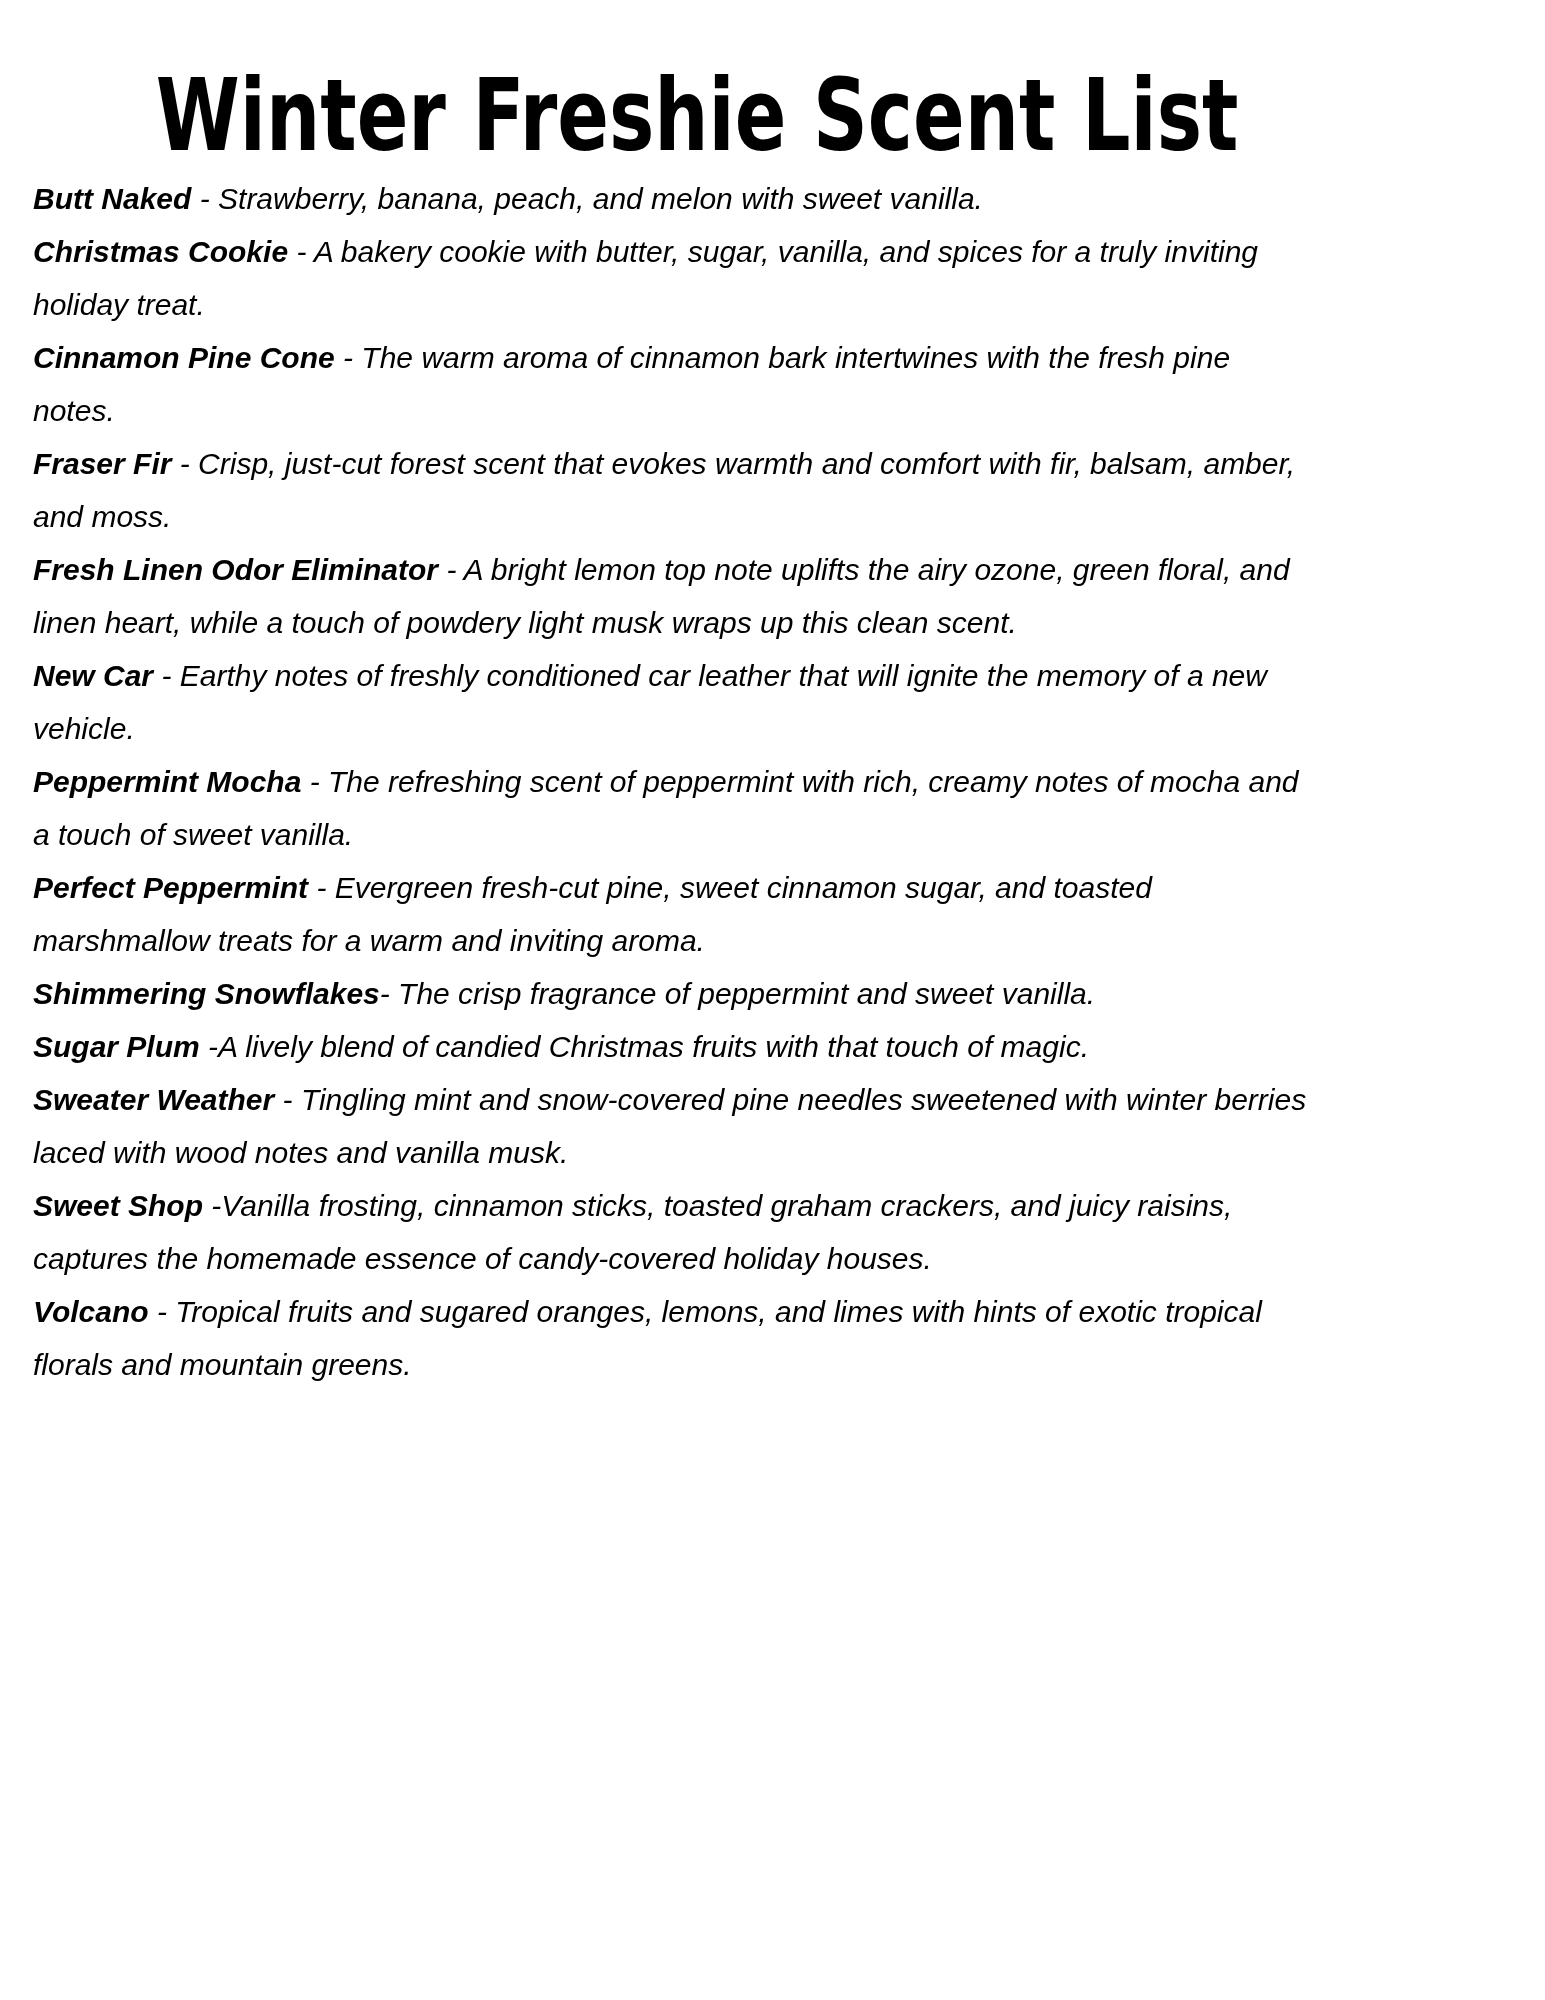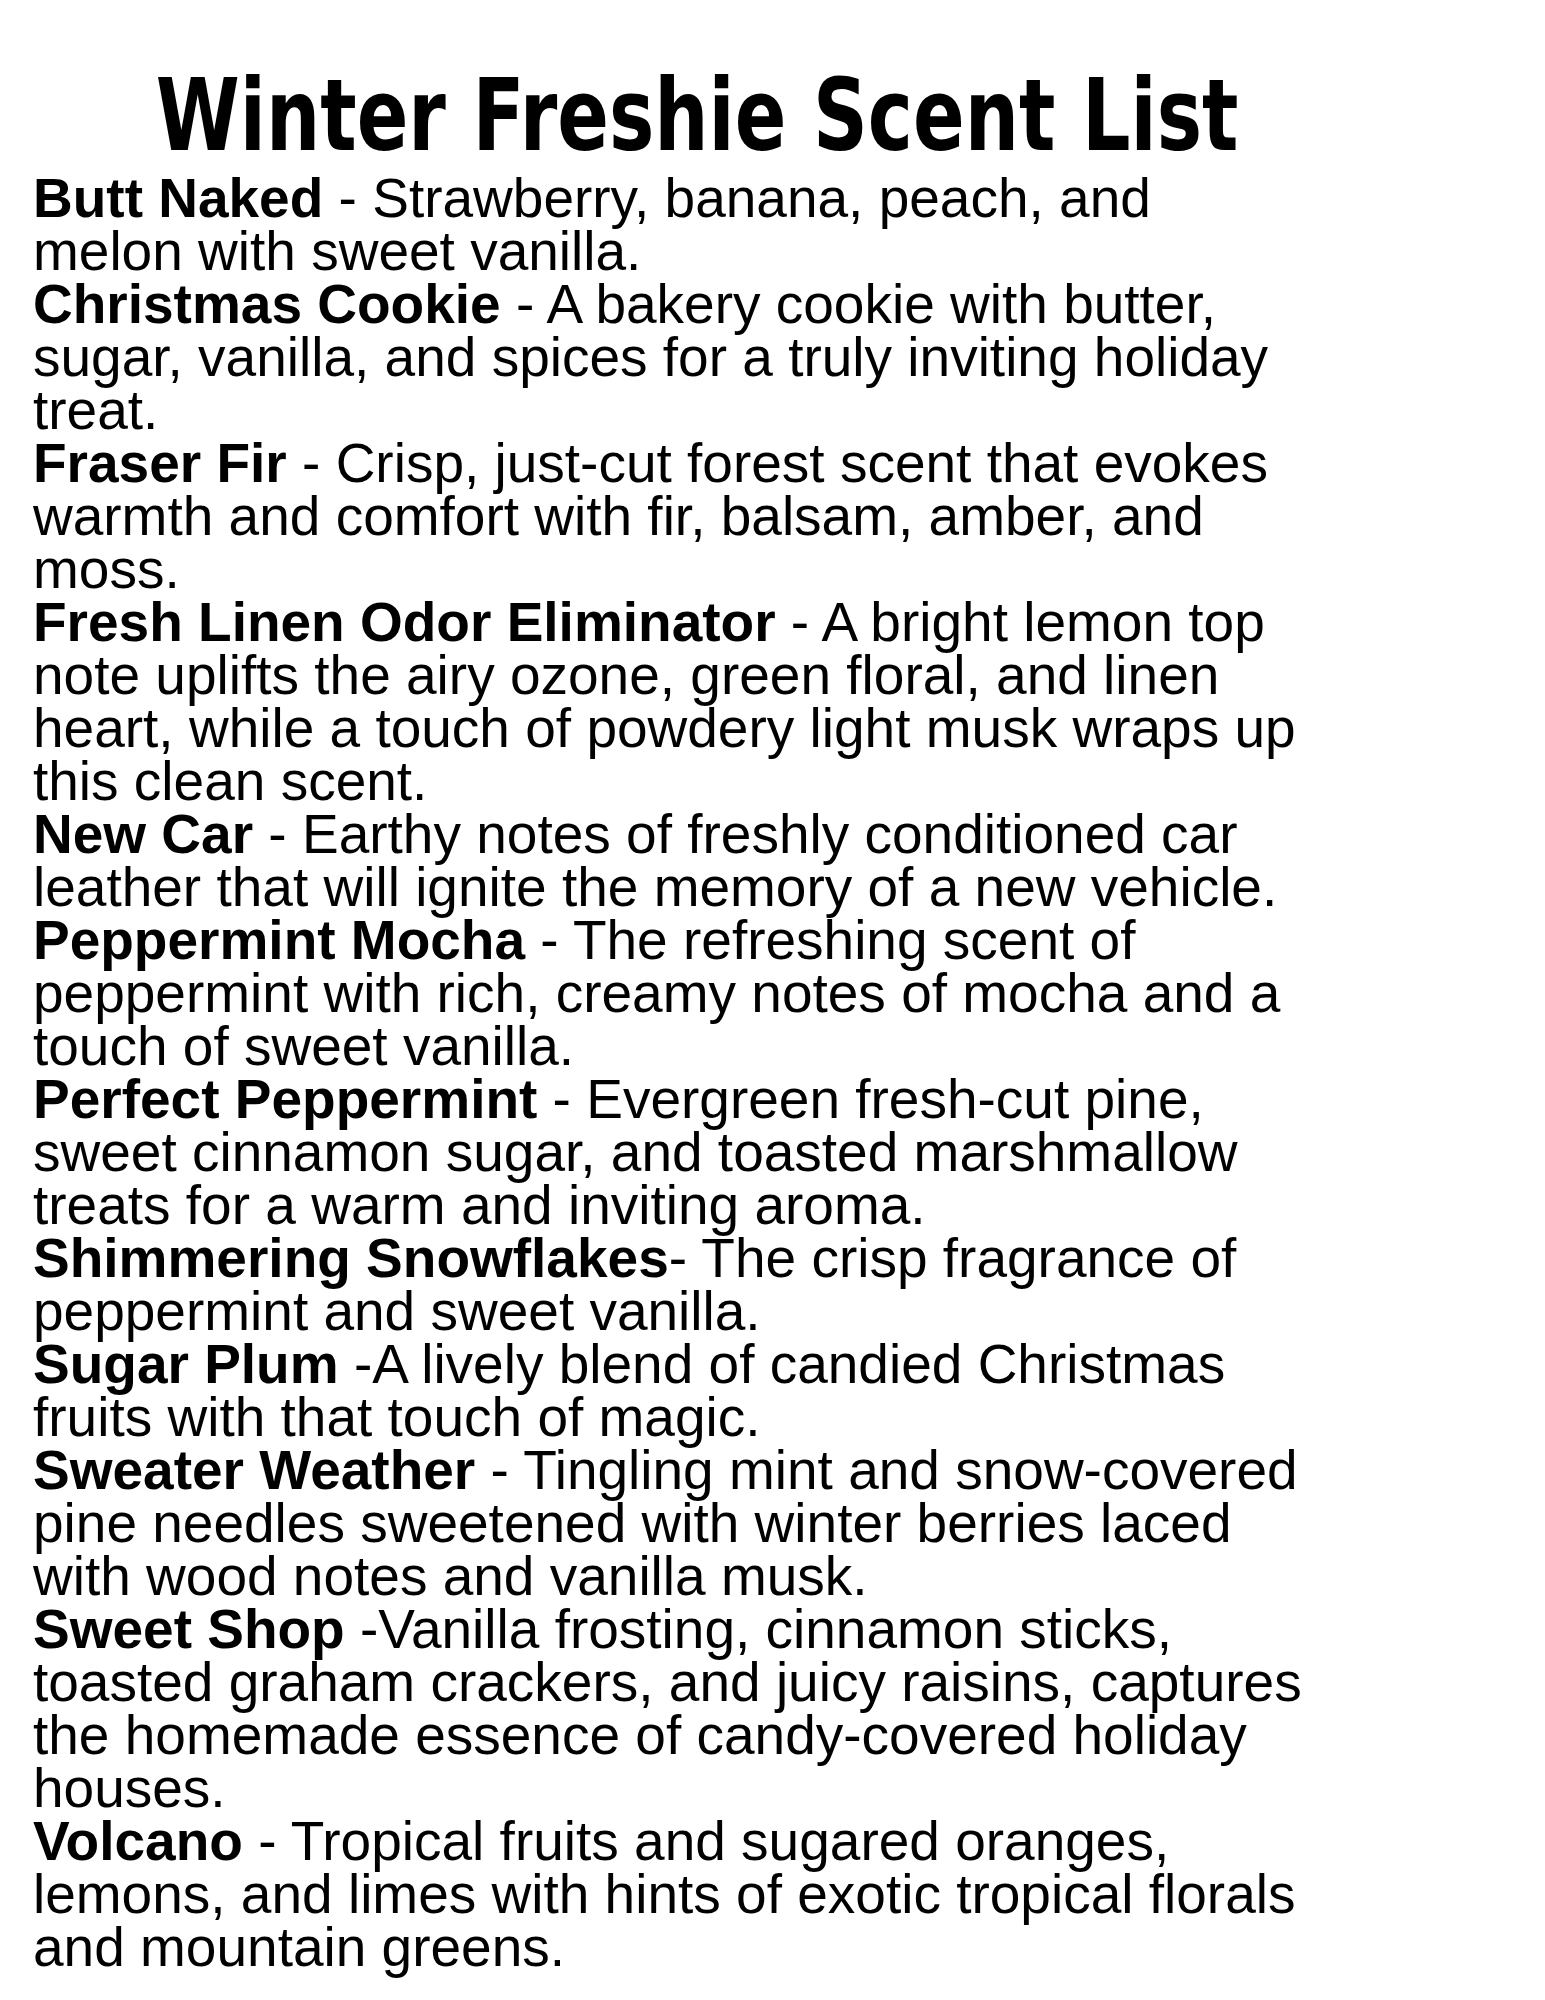--- a/index.html
+++ b/index.html
@@ -27,42 +27,44 @@
     transform: scaleX(0.77);
     transform-origin: 50% 50%;
     color: var(--text, #000000);
   }
   .scent-list {
     margin: 7px 42px 0 33px;
   }
   .scent {
     margin: 0;
     font-family: "Liberation Sans", sans-serif;
-    font-size: 55px;
+    font-size: 30px;
     line-height: 53px;
     font-weight: normal;
     white-space: pre-wrap;
     color: var(--text, #000000);
+    font-style: italic;
   }
   .scent-name {
     font-weight: bold;
   }
   .scent-sep, .scent-desc {
     font-weight: normal;
   }
 </style>
 </head>
 <body>
 
 <div class="page">
   <h1 class="doc-title"><span>Winter Freshie Scent List</span></h1>
   <div class="scent-list">
 
   <p class="scent"><b class="scent-name">Butt Naked</b><span class="scent-sep"> - </span><span class="scent-desc">Strawberry, banana, peach, and melon with sweet vanilla.</span></p>
       <p class="scent"><b class="scent-name">Christmas Cookie</b><span class="scent-sep"> - </span><span class="scent-desc">A bakery cookie with butter, sugar, vanilla, and spices for a truly inviting holiday treat.</span></p>
+      <p class="scent"><b class="scent-name">Cinnamon Pine Cone</b><span class="scent-sep"> - </span><span class="scent-desc">The warm aroma of cinnamon bark intertwines with the fresh pine notes.</span></p>
       <p class="scent"><b class="scent-name">Fraser Fir</b><span class="scent-sep"> - </span><span class="scent-desc">Crisp, just-cut forest scent that evokes warmth and comfort with fir, balsam, amber, and moss.</span></p>
       <p class="scent"><b class="scent-name">Fresh Linen Odor Eliminator</b><span class="scent-sep"> - </span><span class="scent-desc">A bright lemon top note uplifts the airy ozone, green floral, and linen heart, while a touch of powdery light musk wraps up this clean scent.</span></p>
       <p class="scent"><b class="scent-name">New Car</b><span class="scent-sep"> - </span><span class="scent-desc">Earthy notes of freshly conditioned car leather that will ignite the memory of a new vehicle.</span></p>
       <p class="scent"><b class="scent-name">Peppermint Mocha</b><span class="scent-sep"> - </span><span class="scent-desc">The refreshing scent of peppermint with rich, creamy notes of mocha and a touch of sweet vanilla.</span></p>
       <p class="scent"><b class="scent-name">Perfect Peppermint</b><span class="scent-sep"> - </span><span class="scent-desc">Evergreen fresh-cut pine, sweet cinnamon sugar, and toasted marshmallow treats for a warm and inviting aroma.</span></p>
       <p class="scent"><b class="scent-name">Shimmering Snowflakes</b><span class="scent-sep">- </span><span class="scent-desc">The crisp fragrance of peppermint and sweet vanilla.</span></p>
       <p class="scent"><b class="scent-name">Sugar Plum</b><span class="scent-sep"> -</span><span class="scent-desc">A lively blend of candied Christmas fruits with that touch of magic.</span></p>
       <p class="scent"><b class="scent-name">Sweater Weather</b><span class="scent-sep"> - </span><span class="scent-desc">Tingling mint and snow-covered pine needles sweetened with winter berries laced with wood notes and vanilla musk.</span></p>
       <p class="scent"><b class="scent-name">Sweet Shop</b><span class="scent-sep"> -</span><span class="scent-desc">Vanilla frosting, cinnamon sticks, toasted graham crackers, and juicy raisins, captures the homemade essence of candy-covered holiday houses.</span></p>
       <p class="scent"><b class="scent-name">Volcano</b><span class="scent-sep"> - </span><span class="scent-desc">Tropical fruits and sugared oranges, lemons, and limes with hints of exotic tropical florals and mountain greens.</span></p>

